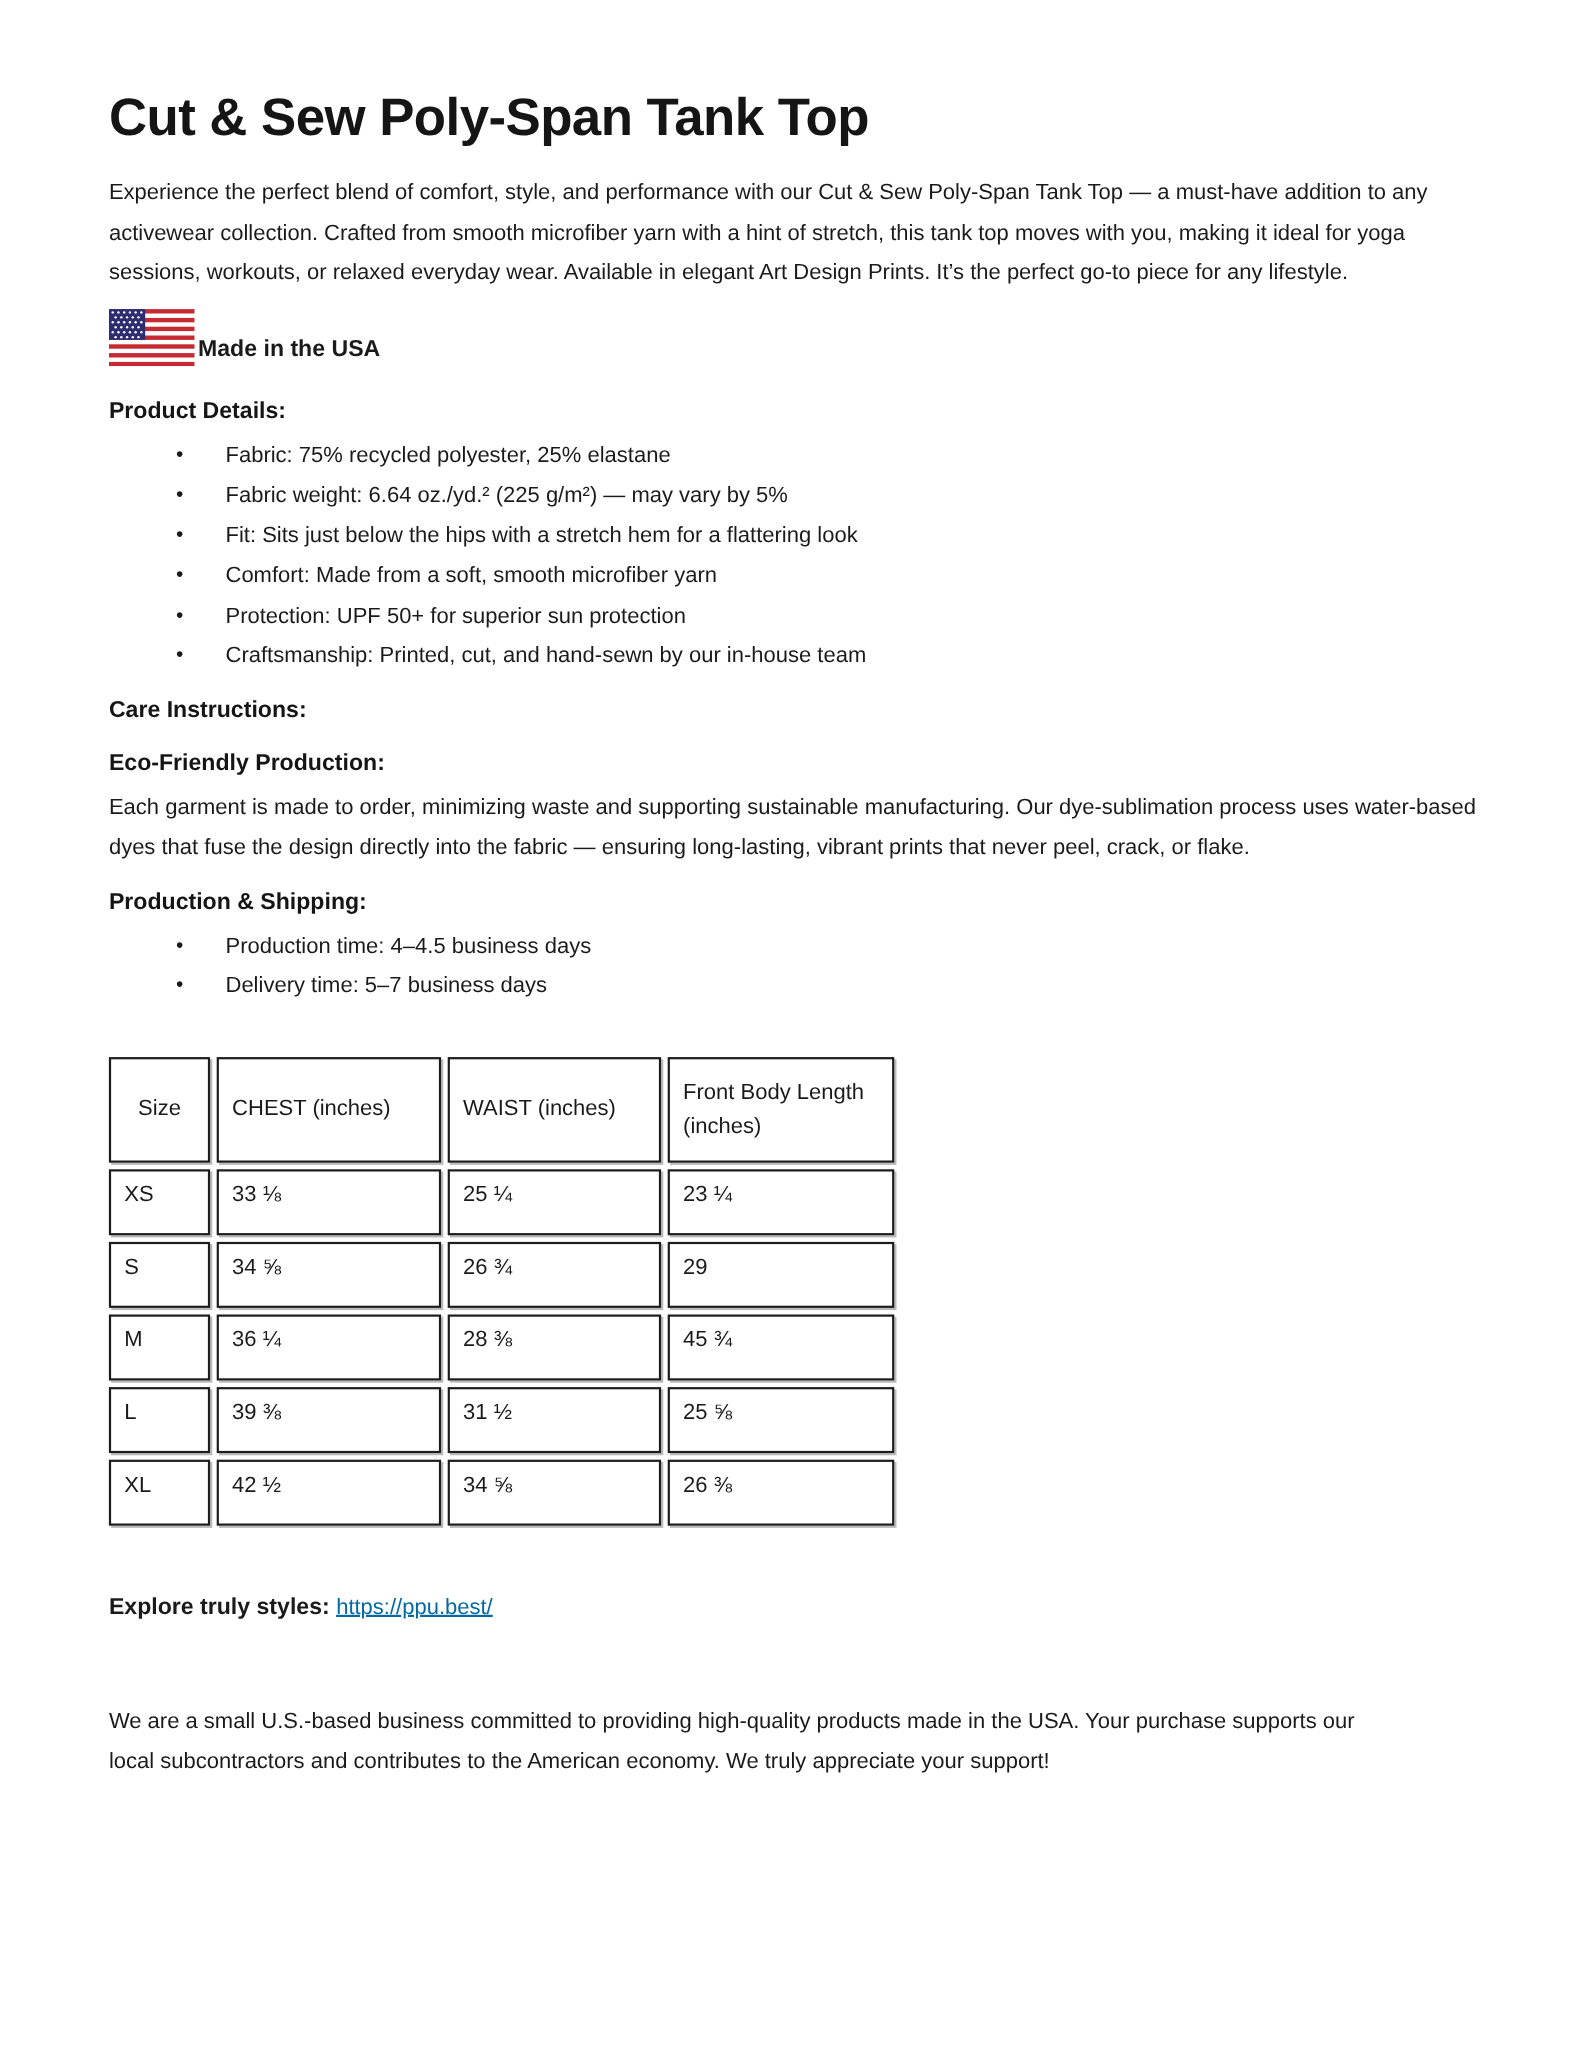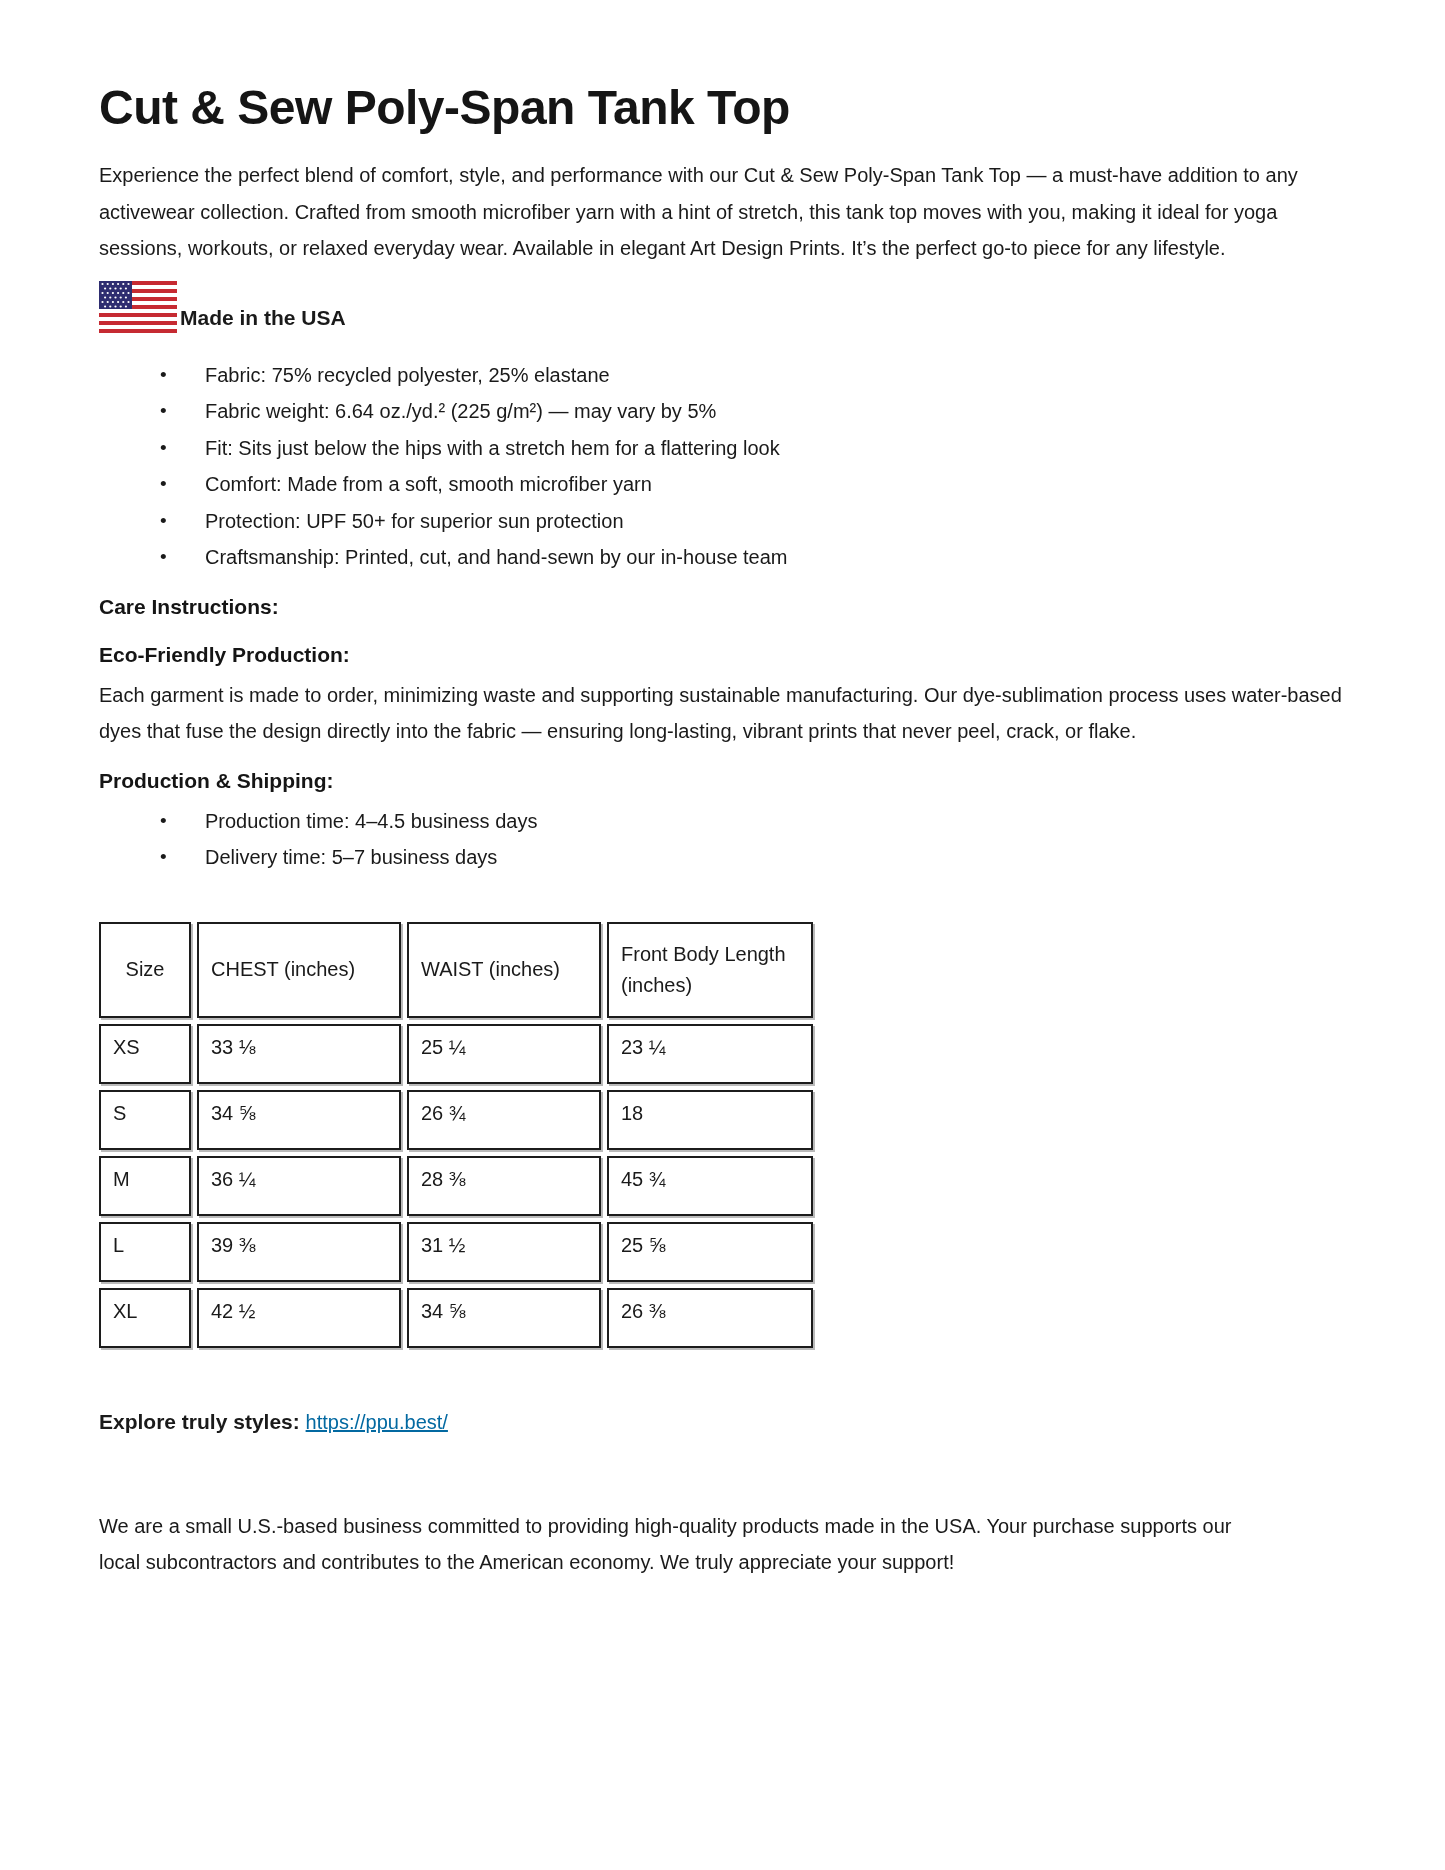--- a/index.html
+++ b/index.html
@@ -114,20 +114,21 @@
             <circle cx="11.3" cy="25.5" r="1.1"></circle>
             <circle cx="16.5" cy="25.5" r="1.1"></circle>
             <circle cx="21.7" cy="25.5" r="1.1"></circle>
             <circle cx="26.9" cy="25.5" r="1.1"></circle>
         </g>
       </svg>
     </span>
     <span class="made-label">Made in the USA</span>
   </div>
 
+  <h2 class="sect">Product Details:</h2>
   <ul class="bullets">
     <li>Fabric: 75% recycled polyester, 25% elastane</li>
     <li>Fabric weight: 6.64 oz./yd.² (225 g/m²) — may vary by 5%</li>
     <li>Fit: Sits just below the hips with a stretch hem for a flattering look</li>
     <li>Comfort: Made from a soft, smooth microfiber yarn</li>
     <li>Protection: UPF 50+ for superior sun protection</li>
     <li>Craftsmanship: Printed, cut, and hand-sewn by our in-house team</li>
   </ul>
 
   <h2 class="sect">Care Instructions:</h2>
@@ -160,21 +161,21 @@
       <tr>
         <td>XS</td>
         <td>33 ⅛</td>
         <td>25 ¼</td>
         <td>23 ¼</td>
       </tr>
       <tr>
         <td>S</td>
         <td>34 ⅝</td>
         <td>26 ¾</td>
-        <td>18</td>
+        <td>29</td>
       </tr>
       <tr>
         <td>M</td>
         <td>36 ¼</td>
         <td>28 ⅜</td>
         <td>45 ¾</td>
       </tr>
       <tr>
         <td>L</td>
         <td>39 ⅜</td>

